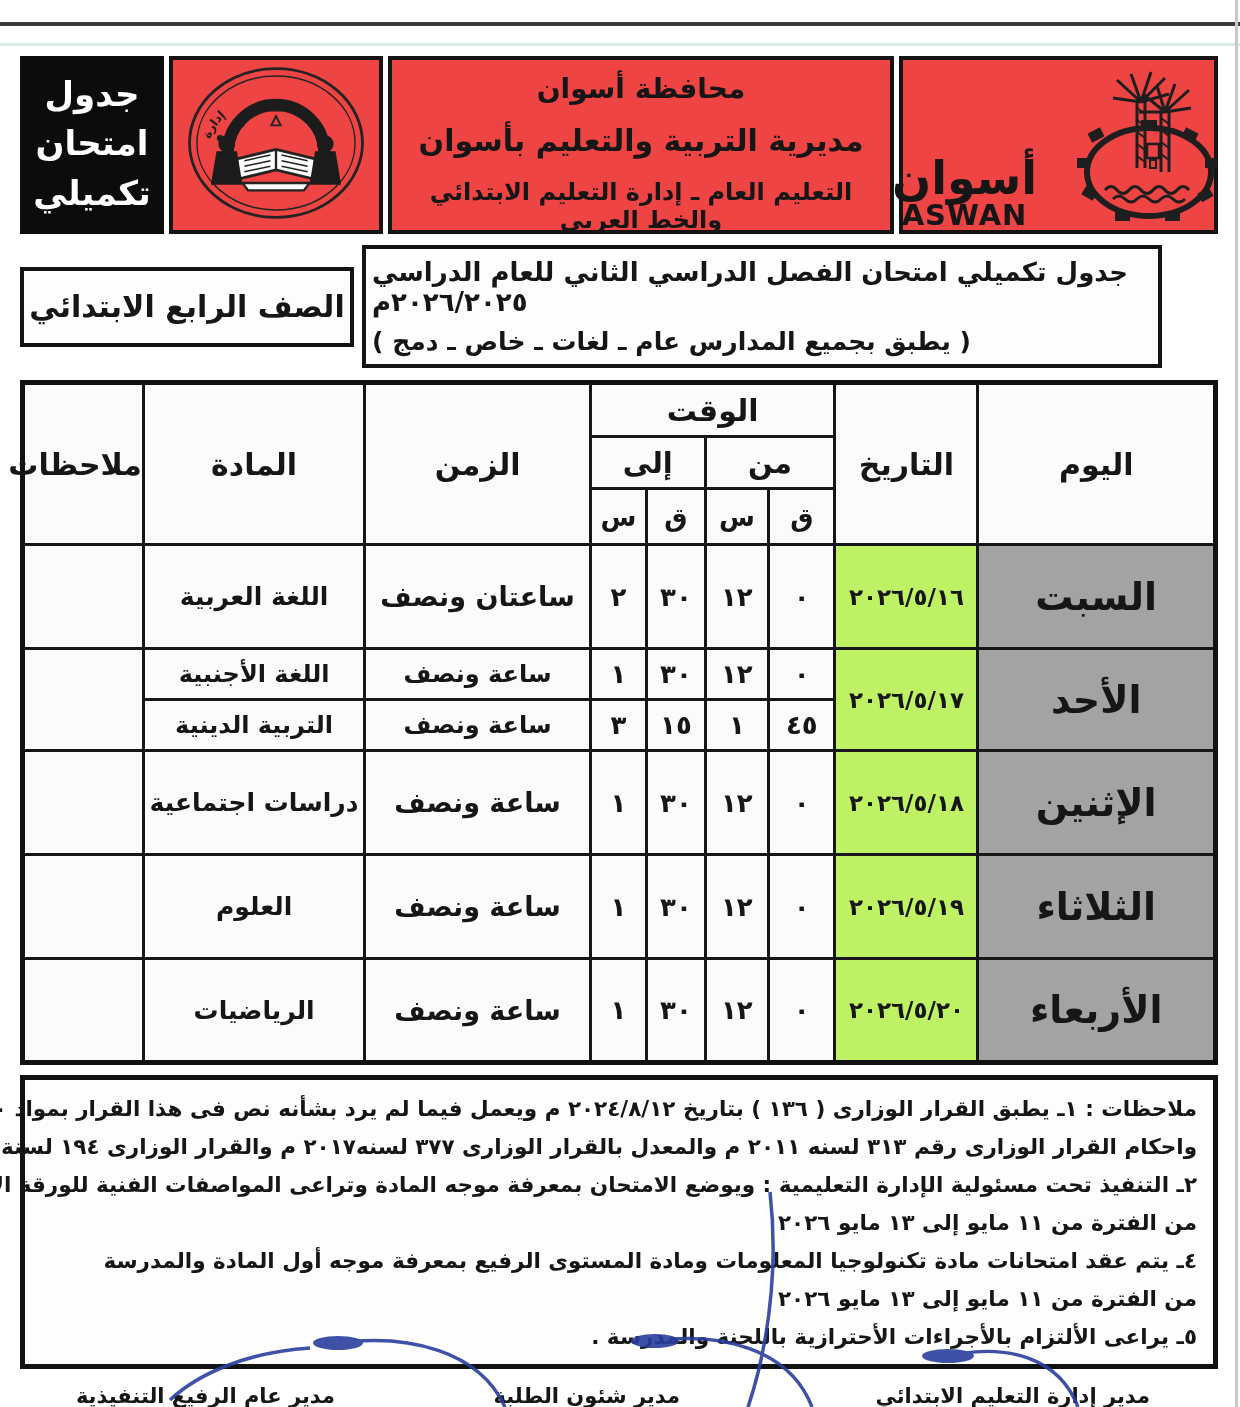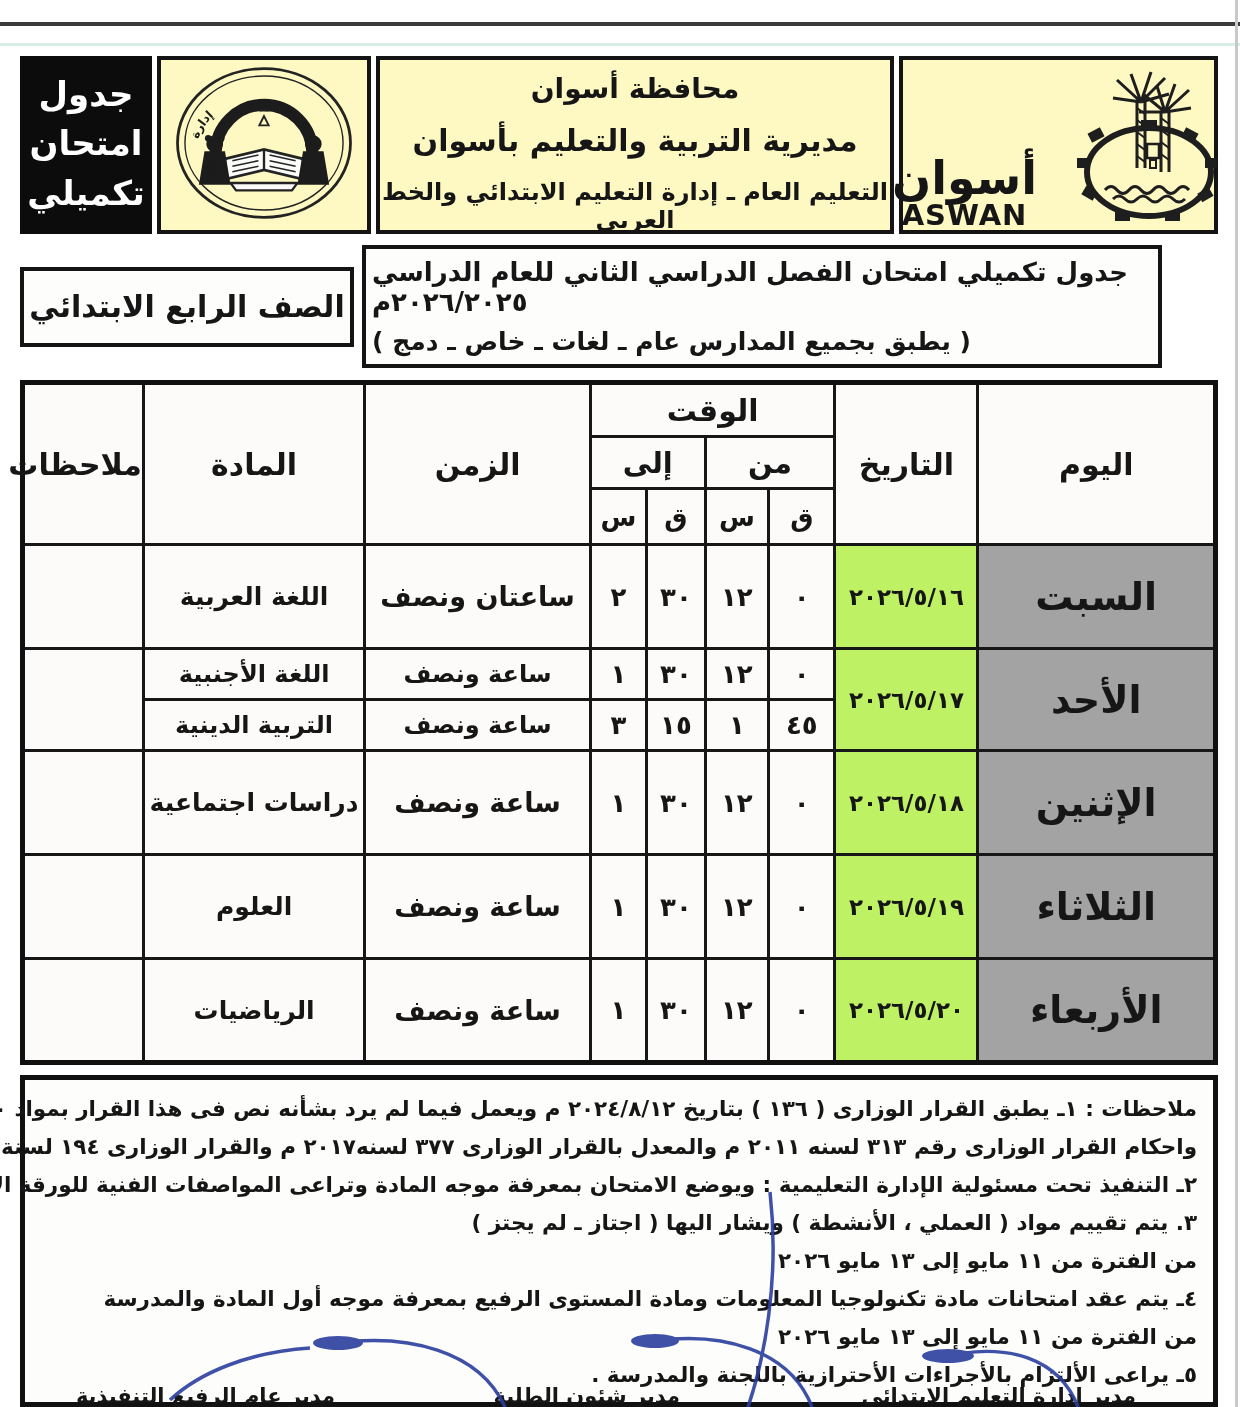--- a/index.html
+++ b/index.html
@@ -14,31 +14,31 @@
   }
   
   .scan-line-dark   { position:absolute; left:0; top:22px; width:100%; height:4px; background:#3c3c3c; }
   .scan-line-teal   { position:absolute; left:0; top:43px; width:100%; height:3px; background:#cfe7e1; opacity:.8; }
   .scan-edge-right  { position:absolute; right:2px; top:0; width:3px; height:100%; background:#c8c8c6; }
 
   .page { position:absolute; top:56px; right:22px; width:1198px; }
 
   
   .hdr { display:flex; gap:5px; align-items:stretch; height:178px; }
-  .box { border:4px solid #141414; background:#fef9c3; }
+  .box { border:4px solid #141414; background:#ef4444; }
   .aswan-box { width:319px; display:flex; align-items:flex-end; justify-content:center; gap:16px; }
   .aswan-text { text-align:center; line-height:1.0; }
   .aswan-ar { font-size:46px; font-weight:bold; }
   .aswan-en { font-size:29px; font-weight:bold; letter-spacing:1px; font-family:"DejaVu Sans", sans-serif; }
   .center-box { flex:1; text-align:center; padding-top:12px; }
   .center-box .l1 { font-size:28px; font-weight:bold; }
   .center-box .l2 { font-size:30px; font-weight:bold; margin-top:18px; }
   .center-box .l3 { font-size:24px; font-weight:bold; margin-top:20px; }
   .seal-box { width:214px; display:flex; align-items:center; justify-content:center; }
-  .black-box { width:132px; background:#0c0c0c; border:4px solid #0c0c0c; color:#fff;
+  .black-box { width:144px; background:#0c0c0c; border:4px solid #0c0c0c; color:#fff;
                text-align:center; padding-top:10px; }
   .black-box div { font-size:34px; font-weight:bold; line-height:1.45; }
 
   
   .sub { display:flex; gap:8px; margin-top:11px; align-items:center; }
   .title-box { width:800px; margin-right:56px; border:4px solid #141414; text-align:left;
                padding:8px 6px; background:#fdfdfc; }
   .title-box .t1 { font-size:26px; font-weight:bold; }
   .title-box .t2 { font-size:25px; font-weight:bold; margin-top:10px; }
   .grade-box { flex:1; border:4px solid #141414; height:80px; line-height:72px;
@@ -72,21 +72,21 @@
   .dot-b { border-bottom:3px dotted #4a4a4a; }
   .dot-t { border-top:3px dotted #4a4a4a; }
 
   
   .notes { border:5px solid #111; margin-top:10px; padding:10px 16px 8px 10px; background:#fdfdfc; }
   .notes div { font-size:21.5px; font-weight:bold; line-height:38px; white-space:nowrap; }
   .notes .wide { letter-spacing:0.2px; }
 
   
   .sig { position:absolute; top:1384px; font-size:21px; font-weight:bold; white-space:nowrap; }
-  .sig-right  { right:104px; }
+  .sig-right  { right:90px; }
   .sig-center { right:560px; }
   .sig-left   { right:905px; }
   .ink { position:absolute; left:0; top:0; width:1240px; height:1407px; pointer-events:none; }
 </style>
 </head>
 <body>
 
 <div class="scan-line-dark"></div>
 <div class="scan-line-teal"></div>
 <div class="scan-edge-right"></div>
@@ -298,21 +298,20 @@
         <td class="c-subj">الرياضيات</td>
         <td></td>
       </tr>
     </tbody>
   </table>
 
   <div class="notes">
     <div class="wide">ملاحظات : ١ـ يطبق القرار الوزارى ( ١٣٦ ) بتاريخ ٢٠٢٤/٨/١٢ م ويعمل فيما لم يرد بشأنه نص فى هذا القرار بمواد ٣٦٠ لسنه ٢٠١٨</div>
     <div class="wide">واحكام القرار الوزارى رقم ٣١٣ لسنه ٢٠١١ م والمعدل بالقرار الوزارى ٣٧٧ لسنه٢٠١٧ م والقرار الوزارى ١٩٤ لسنة ٢٠٢٠</div>
     <div class="wide">٢ـ التنفيذ تحت مسئولية الإدارة التعليمية :  ويوضع الامتحان بمعرفة موجه المادة وتراعى المواصفات الفنية للورقة الامتحانية</div>
-    <div>٣. يتم تقييم مواد ( العملي ، الأنشطة ) ويشار اليها  ( اجتاز ـ لم يجتز )</div>
     <div>من الفترة من ١١ مايو إلى ١٣ مايو ٢٠٢٦</div>
     <div>٤ـ يتم عقد امتحانات مادة تكنولوجيا المعلومات  ومادة المستوى الرفيع بمعرفة موجه أول المادة والمدرسة</div>
     <div>من الفترة من ١١ مايو إلى ١٣ مايو ٢٠٢٦</div>
     <div>٥ـ يراعى الألتزام بالأجراءات الأحترازية باللجنة والمدرسة .</div>
   </div>
 </div>
 
 <div class="sig sig-right">مدير إدارة التعليم الابتدائي</div>
 <div class="sig sig-center">مدير شئون الطلبة</div>
 <div class="sig sig-left">مدير عام الرفيع التنفيذية</div>

